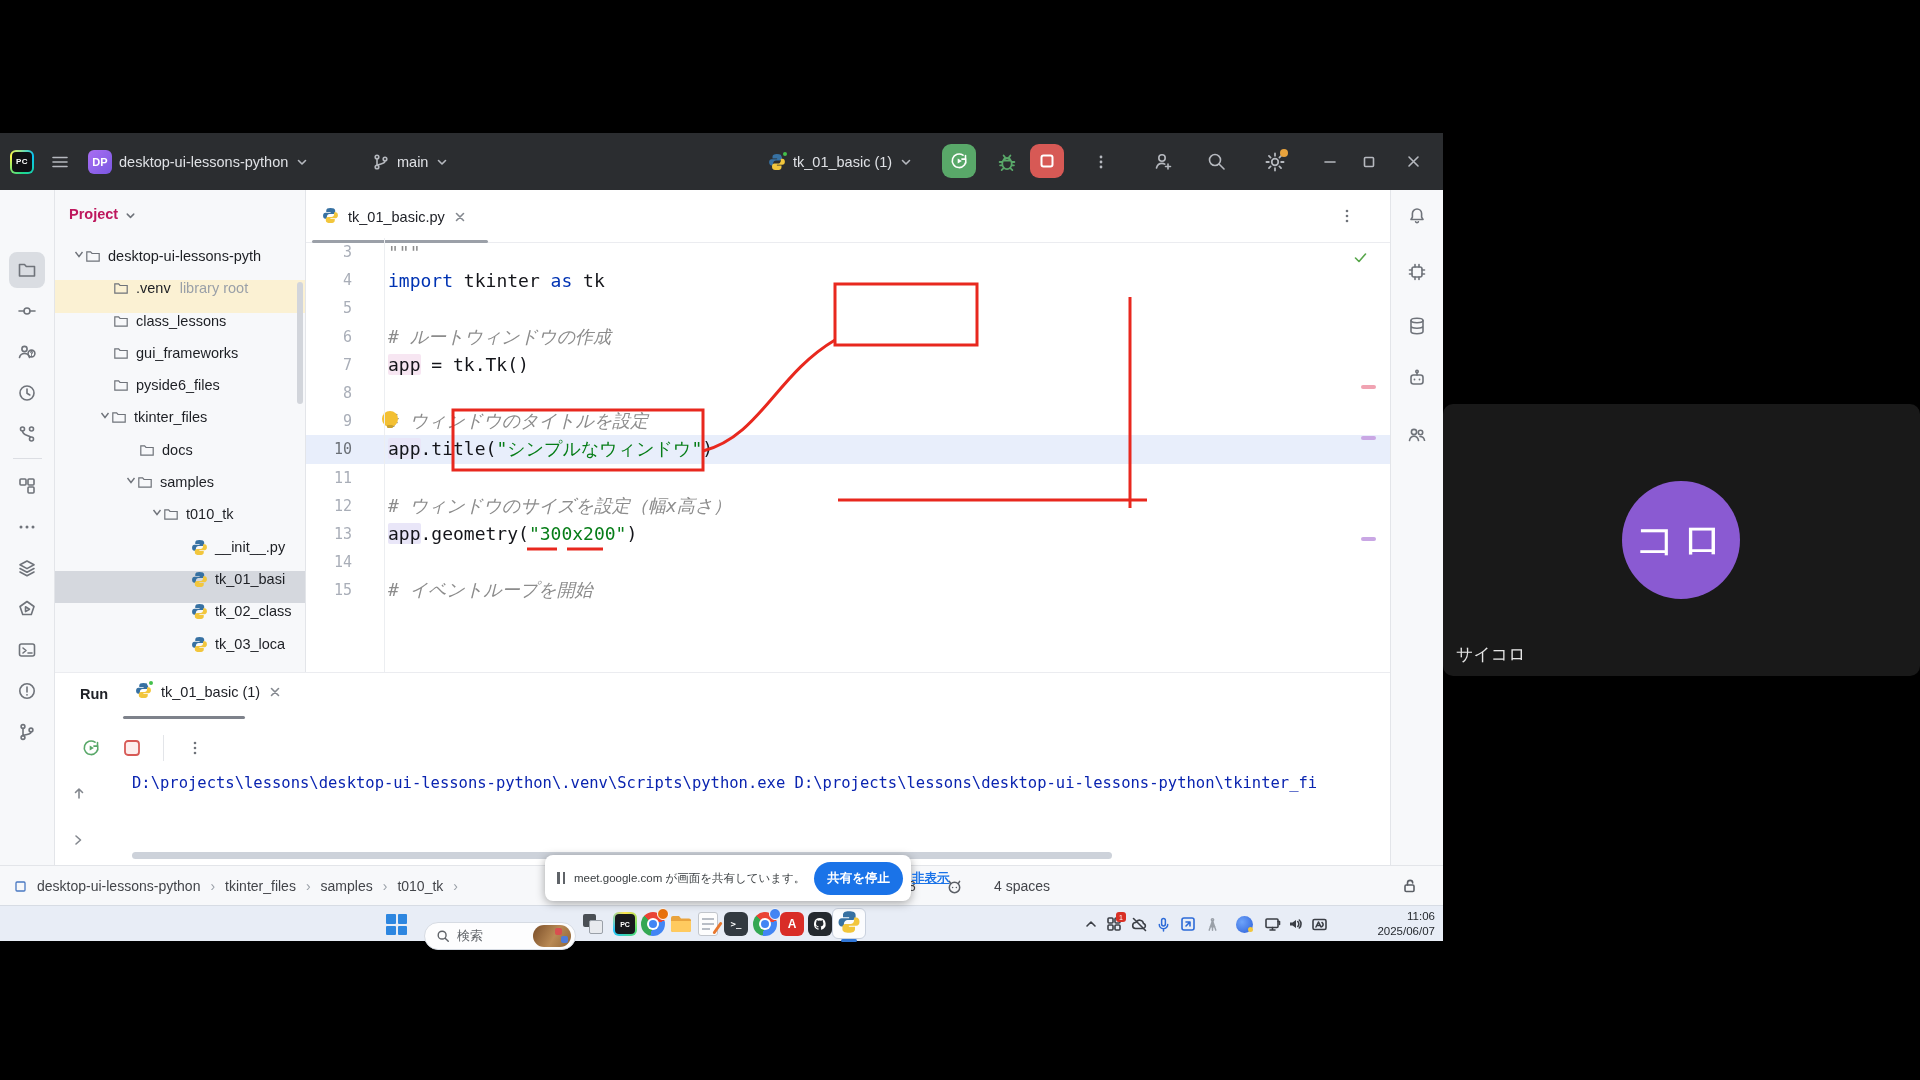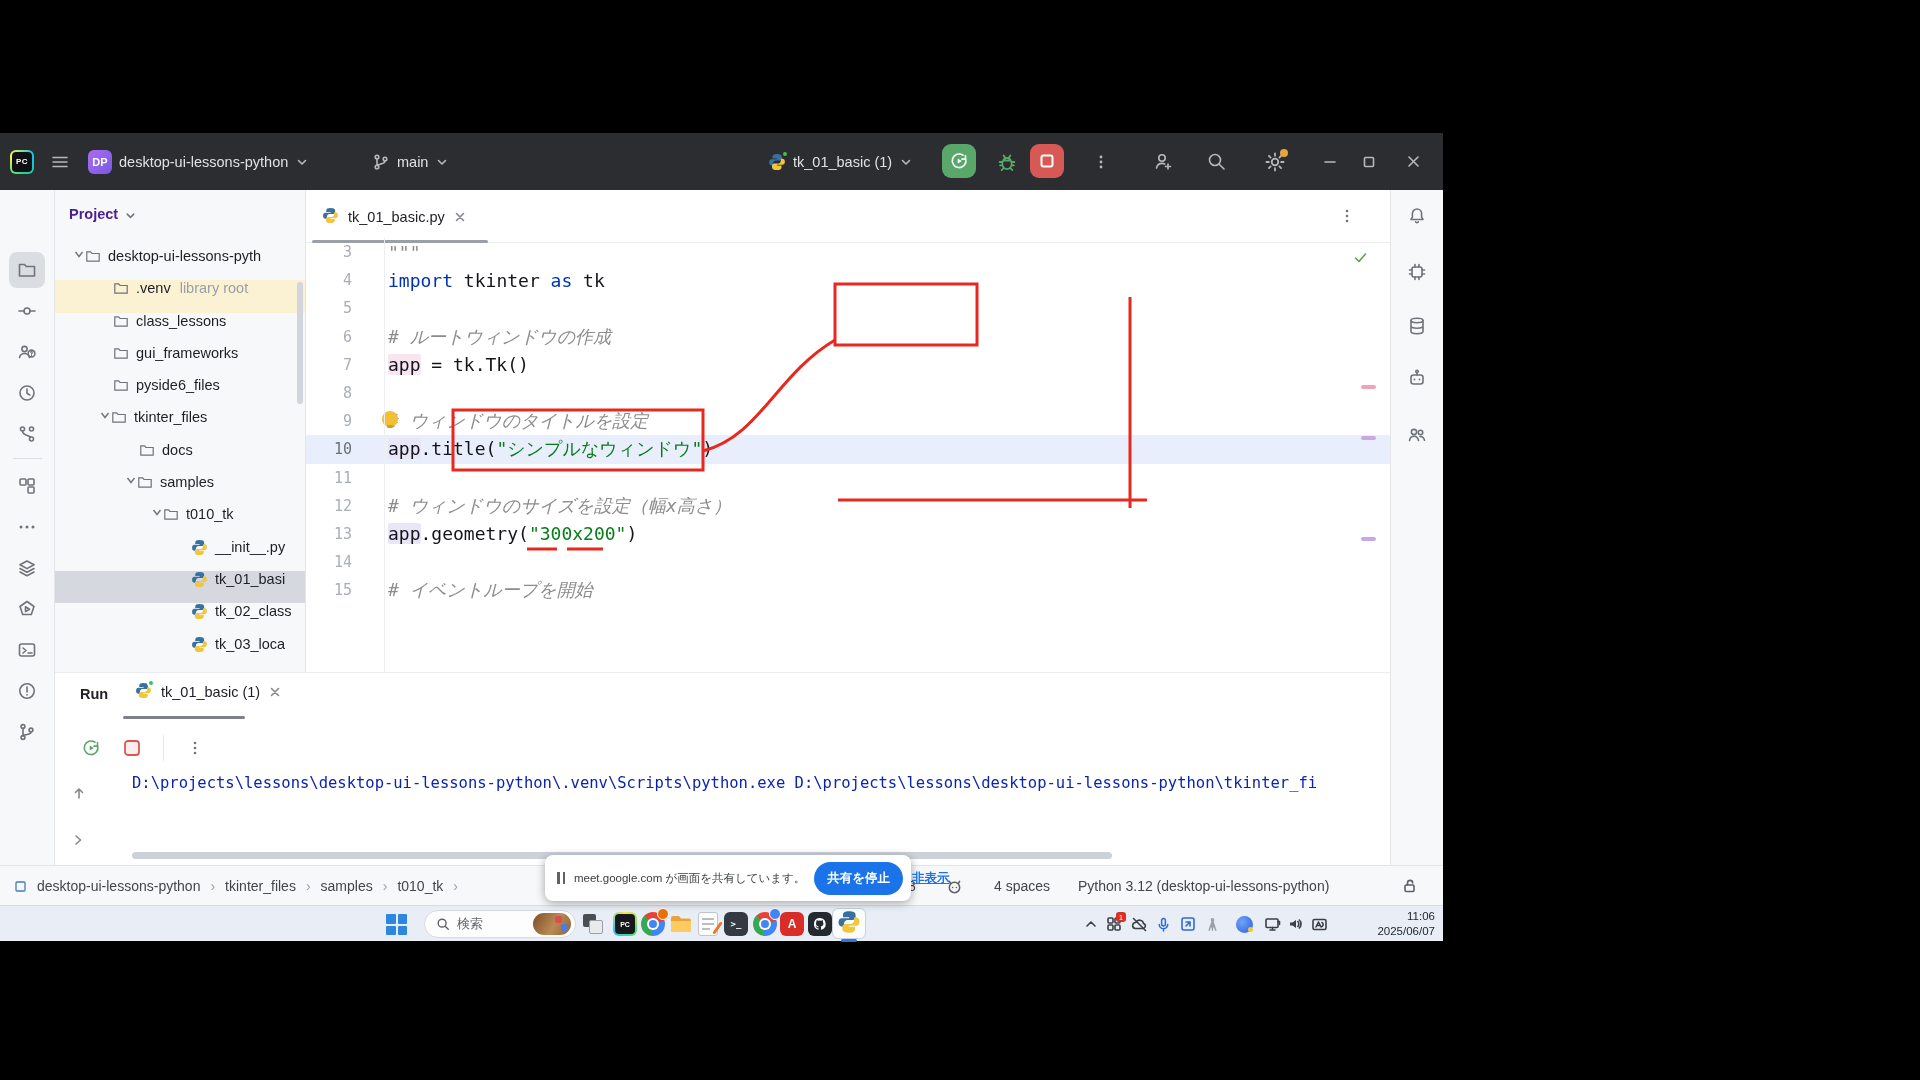--- a/index.html
+++ b/index.html
@@ -27,21 +27,21 @@
 
   
   .left-stripe{position:absolute;left:0;top:57px;width:55px;height:675px;background:#f7f8fa;border-right:1px solid #e3e5e9}
   .ls-ic{position:absolute;left:50%;transform:translateX(-50%);width:36px;height:36px;border-radius:8px;
     display:flex;align-items:center;justify-content:center;color:#6f737a}
   .ls-ic.sel{background:#dadde2}
   .ls-div{position:absolute;left:13px;width:29px;height:1px;background:#dcdee3}
 
   
   .project-panel{position:absolute;left:55px;top:57px;width:251px;height:482px;background:#f7f8fa;border-right:1px solid #e3e5e9;overflow:hidden}
-  .pp-header{position:absolute;left:14px;top:16px;display:flex;gap:6px;align-items:flex-end;font-size:14.5px;font-weight:bold;color:#4c1d95}
+  .pp-header{position:absolute;left:14px;top:16px;display:flex;gap:6px;align-items:flex-end;font-size:14.5px;font-weight:bold;color:#be185d}
   #tree{position:absolute;left:0;top:58px;width:100%}
   .tree-row{display:flex;height:32.3px;font-size:14.5px;color:#1d1f24;white-space:nowrap;overflow:hidden}
   .tree-row.sel{background:#d5d8de}
   .tree-row.venv{background:#fbf1d3}
   .t-label{margin-left:7px}
   .t-suffix{color:#9aa0a8;margin-left:9px}
   .chev{flex:0 0 12px}
   .chev.expanded{transform:rotate(90deg)}
   .chev-sp{flex:0 0 14px}
   .pp-scroll{position:absolute;right:2px;top:92px;width:6px;height:122px;background:#d2d5db;border-radius:3px}
@@ -109,21 +109,21 @@
   .mp-pause{display:flex;gap:3px}
   .mp-pause i{width:2.5px;height:12px;background:#5f6368;display:block}
   .mp-msg{font-size:11.5px;color:#3c4043;white-space:nowrap}
   .mp-stop{background:var(--meetblue);color:#fff;font-size:12.5px;font-weight:bold;padding:8px 13px;border-radius:18px;white-space:nowrap}
   .mp-hide{color:var(--meetblue);font-size:12.5px;font-weight:bold;text-decoration:underline;white-space:nowrap}
 
   
   .taskbar{position:absolute;left:0;top:772px;width:1443px;height:36px;background:#e8edf6;border-top:1px solid rgba(0,0,0,.07)}
   .tb-win{position:absolute;left:386px;top:8px;width:21px;height:21px;display:grid;grid-template:repeat(2,1fr)/repeat(2,1fr);gap:2px}
   .tb-win i{background:#2d86e0;border-radius:1px}
-  .tb-search{position:absolute;left:424px;top:4px;width:152px;height:28px;border-radius:14px;background:#fdfdfe;border:1px solid #d6dbe3;
+  .tb-search{position:absolute;left:424px;top:16px;width:152px;height:28px;border-radius:14px;background:#fdfdfe;border:1px solid #d6dbe3;
     display:flex;align-items:center;gap:7px;padding:0 4px 0 11px;color:#5f6368;font-size:13px}
   .tb-thumb{margin-left:auto;width:38px;height:22px;border-radius:11px;background:linear-gradient(120deg,#7a4d28,#b98a55 55%,#8f6436);position:relative;overflow:hidden}
   .tb-thumb i{position:absolute;width:7px;height:7px;border-radius:2px}
   .app{position:absolute;top:5px;width:26px;height:26px;display:flex;align-items:center;justify-content:center}
   .dash-active{position:absolute;top:33px;width:16px;height:3px;border-radius:2px;background:#3076d6}
   .plate{position:absolute;left:832px;top:2px;width:34px;height:31px;border-radius:6px;background:rgba(255,255,255,.82);border:1px solid #c9d1de;display:flex;align-items:center;justify-content:center}
   .chrome{width:24px;height:24px;border-radius:50%;background:conic-gradient(from -45deg,#ea4335 0 33%,#4285f4 33% 66%,#34a853 66% 100%);position:relative}
   .chrome::before{content:'';position:absolute;inset:6px;border-radius:50%;background:#fff}
   .chrome::after{content:'';position:absolute;inset:8px;border-radius:50%;background:#4285f4}
   .cbadge{position:absolute;right:-3px;top:-3px;width:12px;height:12px;border-radius:50%;border:1.5px solid #fff}
@@ -675,21 +675,20 @@
       <div class="sb-it" style="left:876px">UTF-8</div>
       <div class="sb-it" style="left:946px;color:#5b5f66">
         <svg class="si" width="17" height="17" viewBox="0 0 18 18">
             <circle cx="9" cy="10" r="5.5"></circle>
             <path d="M5 6 3.6 3.6M13 6l1.4-2.4"></path>
             <circle cx="7" cy="10" r=".8" fill="currentColor" stroke="none"></circle>
             <circle cx="11" cy="10" r=".8" fill="currentColor" stroke="none"></circle>
           </svg>
       </div>
       <div class="sb-it" style="left:994px">4 spaces</div>
-      <div class="sb-it" style="left:1078px">Python 3.12 (desktop-ui-lessons-python)</div>
       <div class="sb-it" style="left:1402px;color:#5b5f66">
         <svg class="si" width="16" height="16" viewBox="0 0 16 16">
             <rect x="3" y="7" width="9" height="6.5" rx="1.2"></rect>
             <path d="M10.5 7V5a2.6 2.6 0 015.2 0" transform="translate(-5 0)"></path>
           </svg>
       </div>
     </div>
 
     <div class="meet-popup">
       <span class="mp-pause">
@@ -835,13 +834,19 @@
             <path d="M5 11l2.5-5L10 11M6 9.5h3M11 6.5c1.5 1 1.5 3 0 4"></path>
           </svg>
         </div>
       <div class="clock">
         <div>11:06</div>
         <div>2025/06/07</div>
       </div>
     </div>
   </div>
 
+  <div class="meet-tile">
+    <div class="avatar" id="avatar" style="background: rgb(138, 90, 210);">
+      <span>コロ</span>
+    </div>
+    <div class="tile-name">サイコロ</div>
+  </div>
 </div>
 
 </body></html>

